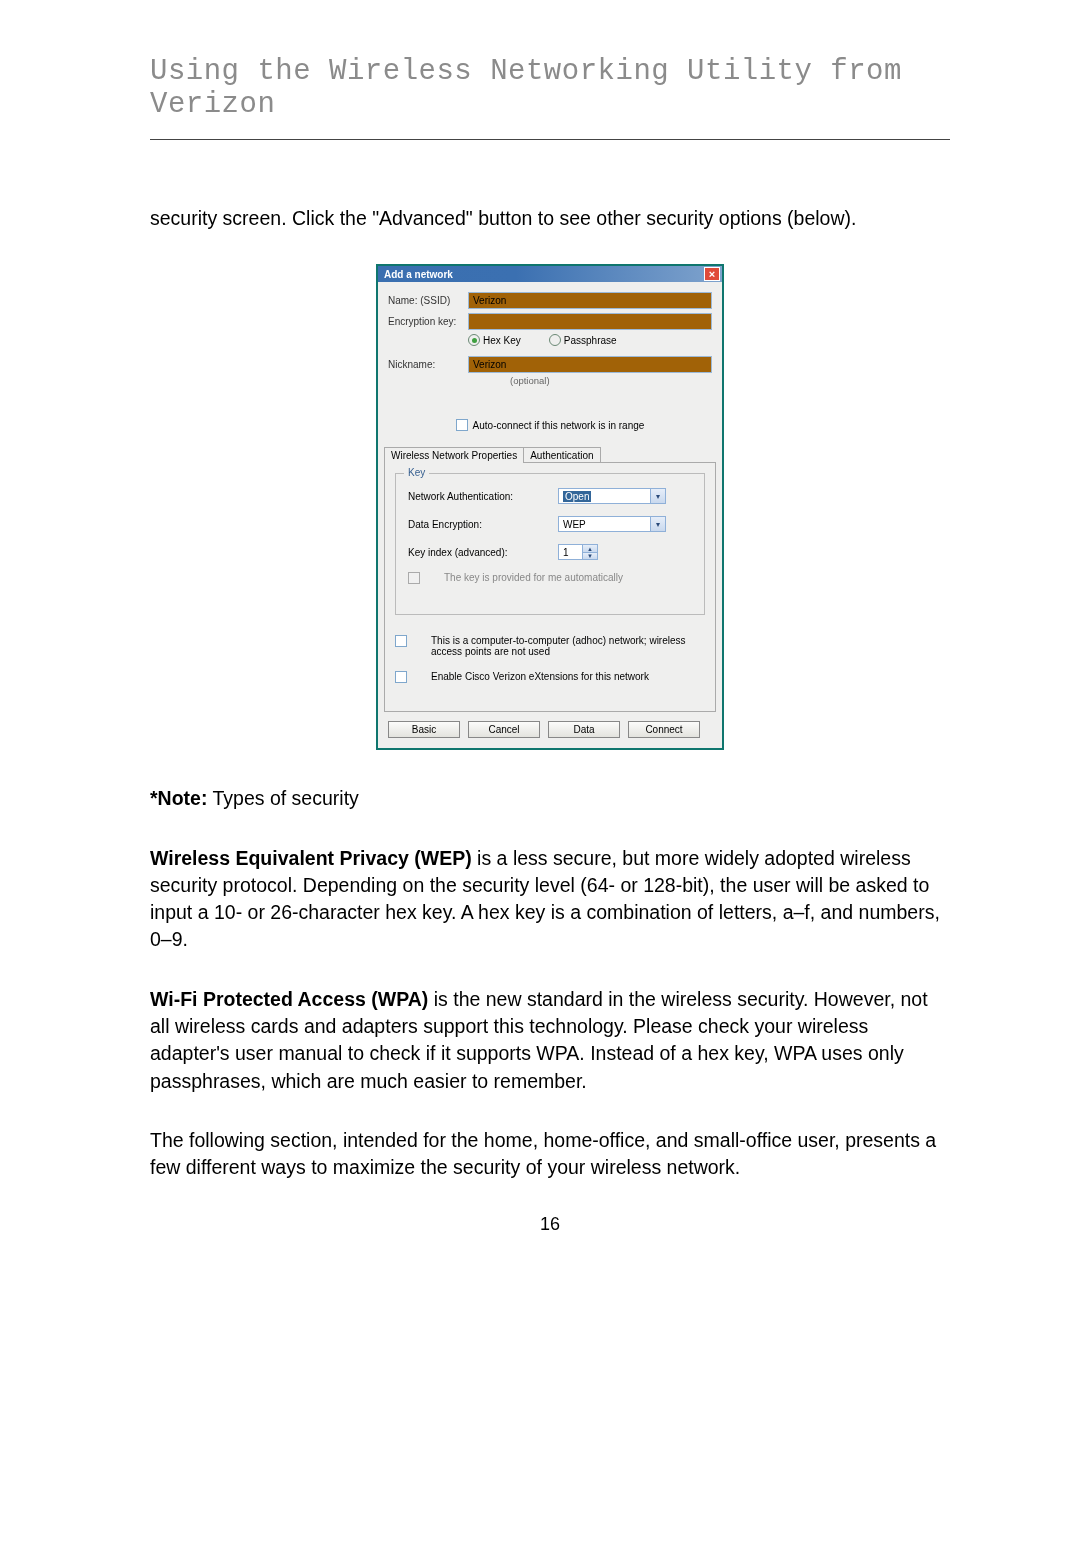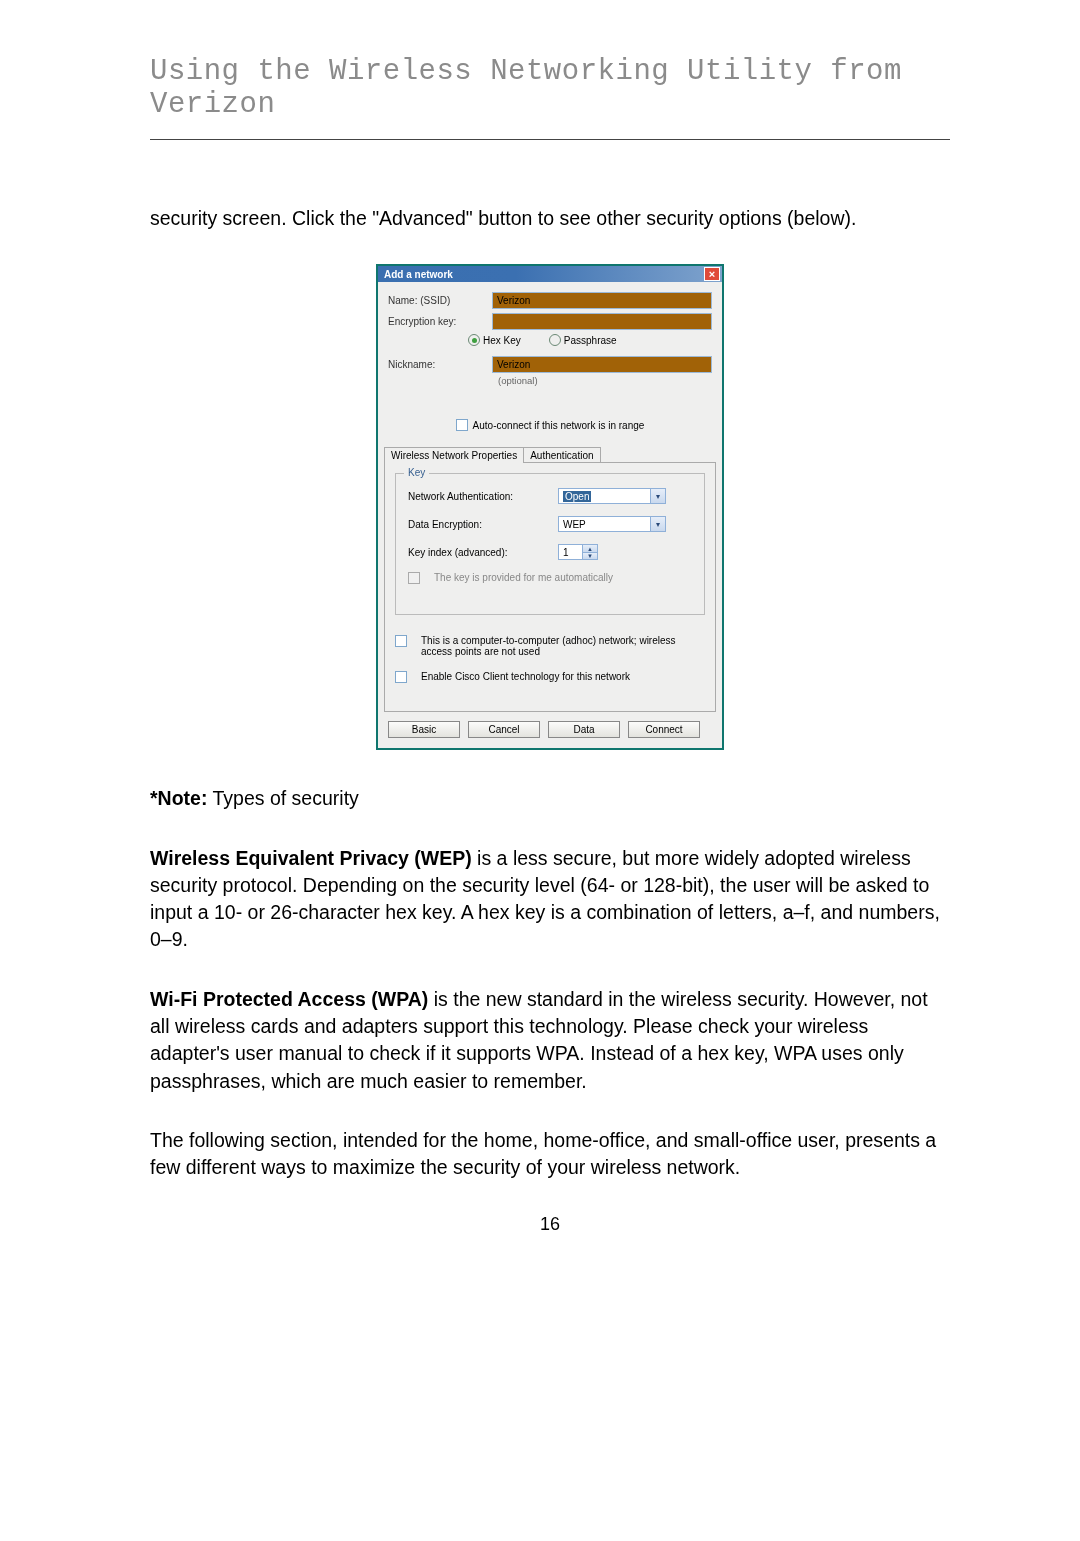--- a/index.html
+++ b/index.html
@@ -73,21 +73,21 @@
     }
     .dialog-body {
       padding: 10px 10px 6px 10px;
     }
     .field-row {
       display: flex;
       align-items: center;
       margin-bottom: 4px;
     }
     .field-label {
-      width: 104px;
+      width: 80px;
       font-size: 10px;
       color: #333;
     }
     .field-label.sub { color:#666; font-size:9.5px; }
     .text-input {
       flex: 1;
       height: 15px;
       border: 1px solid #9bb9d8;
       font-size: 10px;
       padding: 0 4px;
@@ -234,21 +234,21 @@
       background: linear-gradient(#e6eef9,#c9d9ee);
       font-size:6px;
       display:flex;
       align-items:center;
       justify-content:center;
       color:#2a4a7a;
     }
     .spinner .spin-btns div:first-child { border-bottom:1px solid #8fb0d8; }
     .inner-check-row {
       display:flex;
-      gap:14px;
+      gap:24px;
       align-items:flex-start;
       font-size:10px;
       margin-bottom:14px;
     }
     .inner-check-row.disabled { color:#888; }
     .button-bar {
       display:flex;
       gap:8px;
       padding: 0 10px 10px 10px;
       justify-content:flex-start;
@@ -357,21 +357,21 @@
           </div>
         </div>
 
         <div class="inner-check-row">
           <span class="checkbox"></span>
           <span>This is a computer-to-computer (adhoc) network; wireless access points are not used</span>
         </div>
 
         <div class="inner-check-row">
           <span class="checkbox"></span>
-          <span>Enable Cisco Client technology for this network</span>
+          <span>Enable Cisco Verizon eXtensions for this network</span>
         </div>
       </div>
 
       <div class="button-bar">
         <div class="xp-button">Basic</div>
         <div class="xp-button">Cancel</div>
         <div class="xp-button">Data</div>
         <div class="xp-button">Connect</div>
       </div>
     </div>

